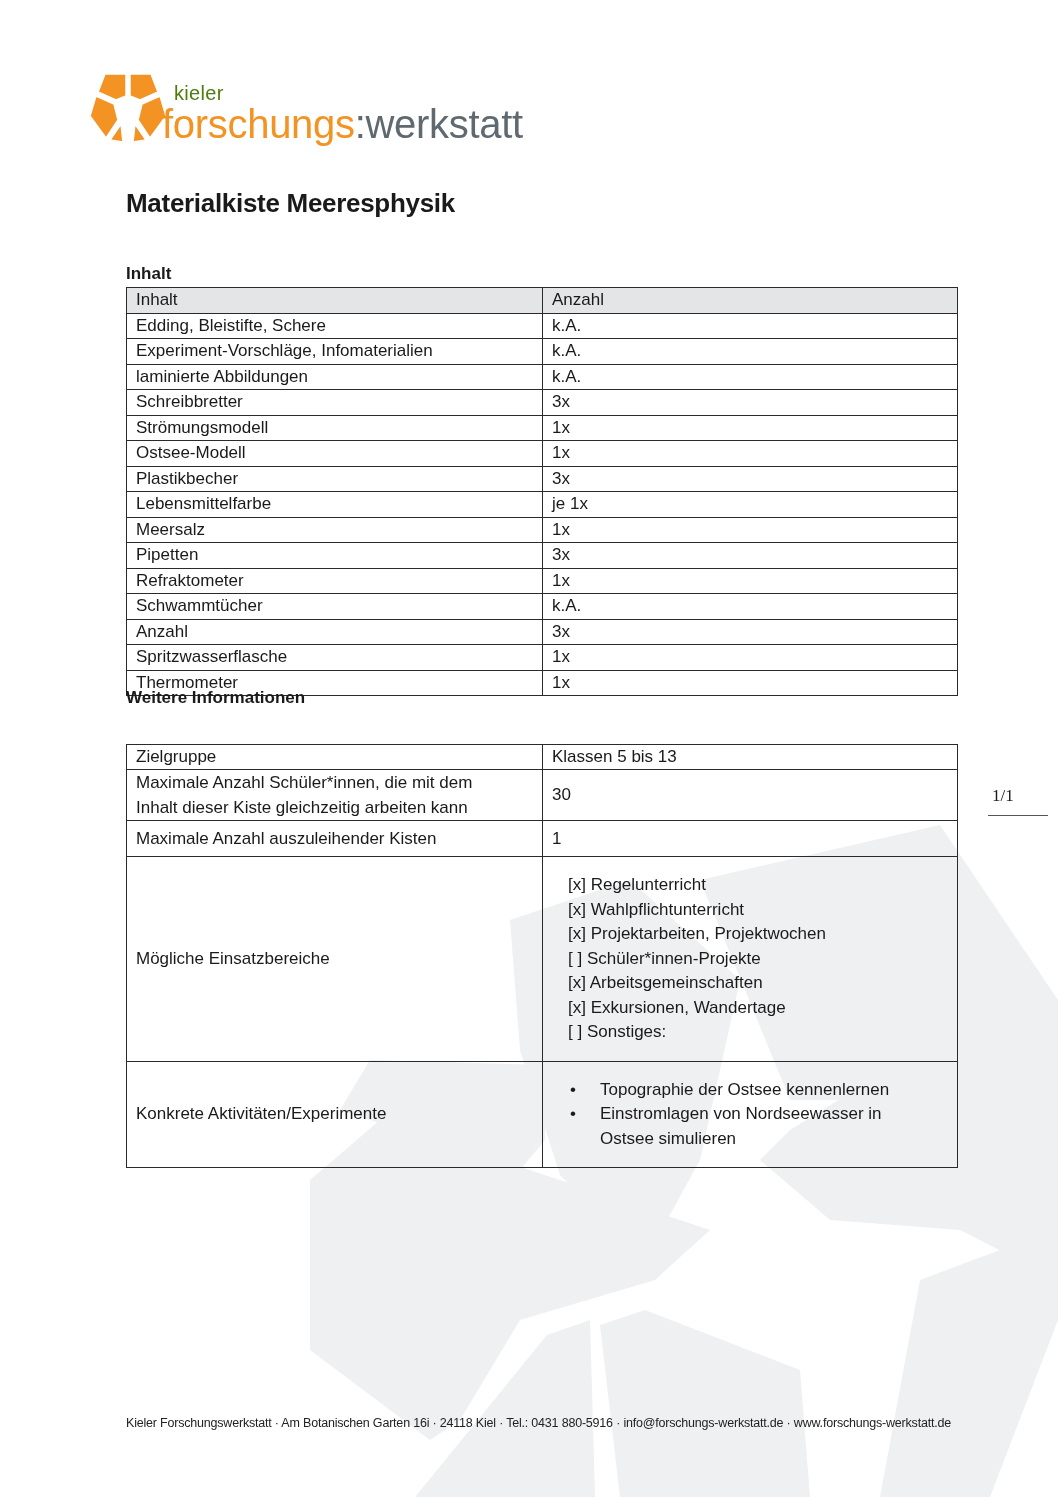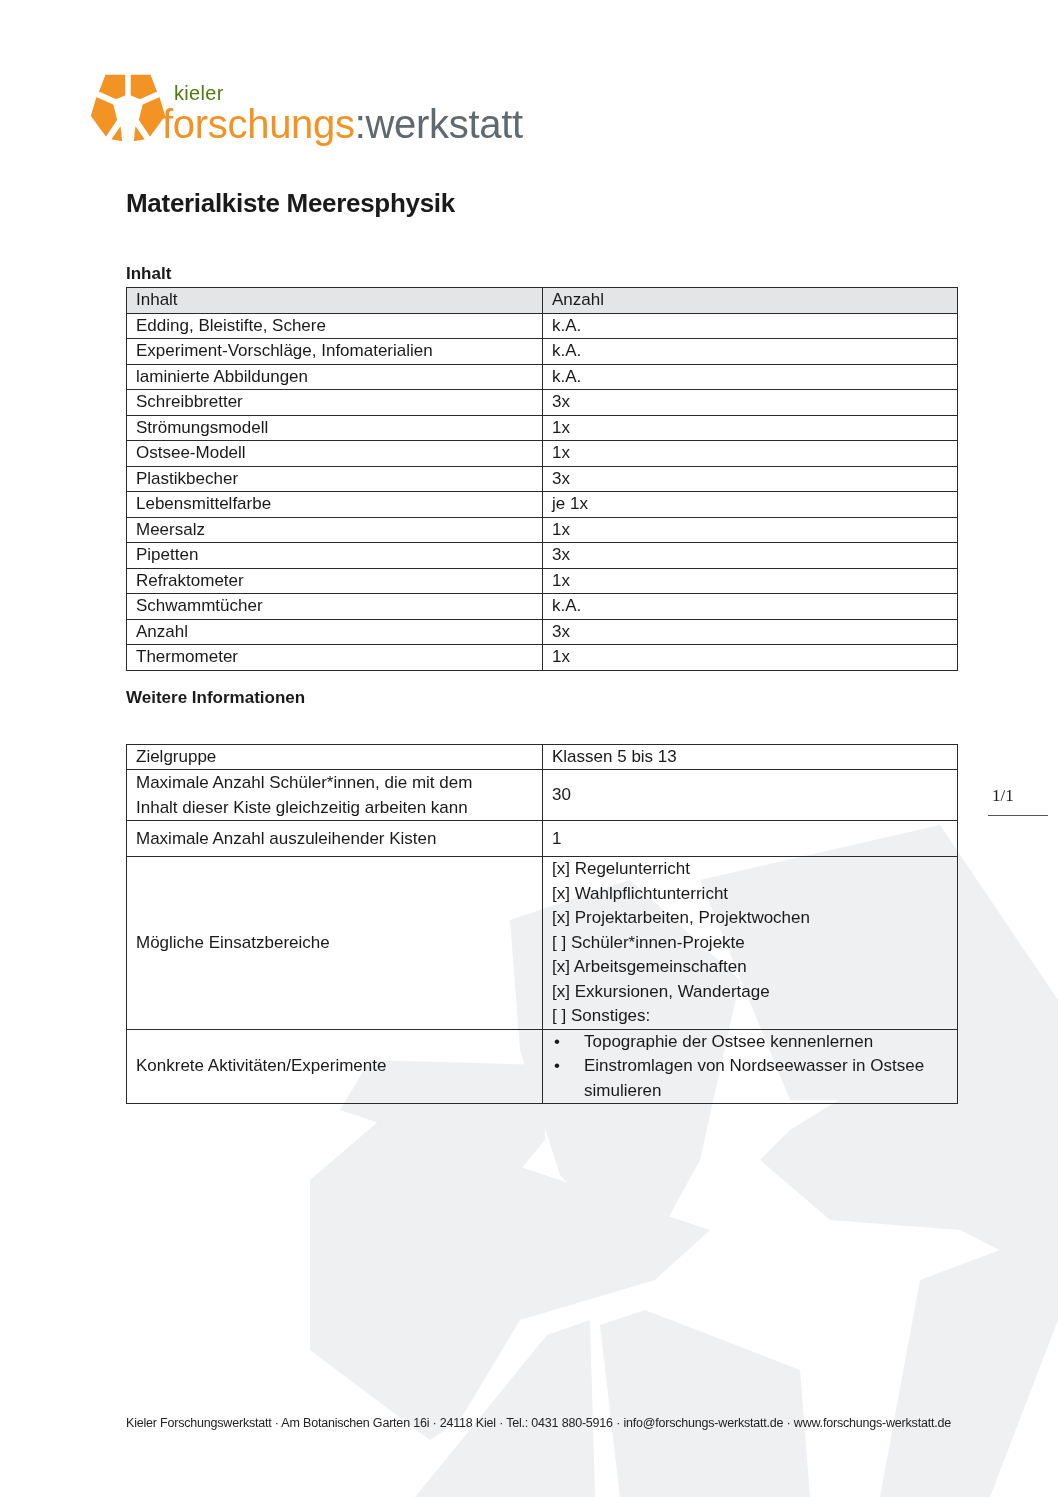--- a/index.html
+++ b/index.html
@@ -26,21 +26,21 @@
   .t-inhalt { top: 287px; }
   .t-inhalt tr { height: 25.5px; }
   .t-inhalt th { background: #e3e5e6; }
   .t-inhalt td:first-child, .t-inhalt th:first-child { width: 397px; }
   .t-weitere { top: 744px; }
   .t-weitere td:first-child { width: 397px; }
   .t-weitere .r1 { height: 25px; }
   .t-weitere .r2 { height: 50px; }
   .t-weitere .r3 { height: 36px; }
   .lh2 { line-height: 25px; }
-  .checklist, .bullets { list-style: none; margin: 0; padding: 0; line-height: 24.5px; }
+  .checklist, .bullets { list-style: none; margin: 16px; padding: 0; line-height: 24.5px; }
   .bullets li { position: relative; padding-left: 32px; }
   .bullets li .dot { position: absolute; left: 2px; top: 0; }
 
   .page-number { position: absolute; left: 992px; top: 786px; font-size: 17px; font-family: Liberation Serif, serif; }
   .page-rule { position: absolute; left: 988px; top: 815px; width: 60px; height: 0; border-top: 1.5px solid #555; }
 
   .footer { position: absolute; left: 126px; top: 1416px; font-size: 12.5px; color: #222; white-space: nowrap; letter-spacing: -0.2px; }
 </style>
 </head>
 <body>
@@ -132,20 +132,24 @@
         </tr>
       <tr>
           <td>Schwammtücher</td>
           <td>k.A.</td>
         </tr>
       <tr>
           <td>Anzahl</td>
           <td>3x</td>
         </tr>
       <tr>
+          <td>Spritzwasserflasche</td>
+          <td>1x</td>
+        </tr>
+      <tr>
           <td>Thermometer</td>
           <td>1x</td>
         </tr>
     </tbody>
   </table>
 
   <h2 class="section-heading h-weitere">Weitere Informationen</h2>
   <table class="t-weitere">
     <tbody>
       <tr class="r1">

